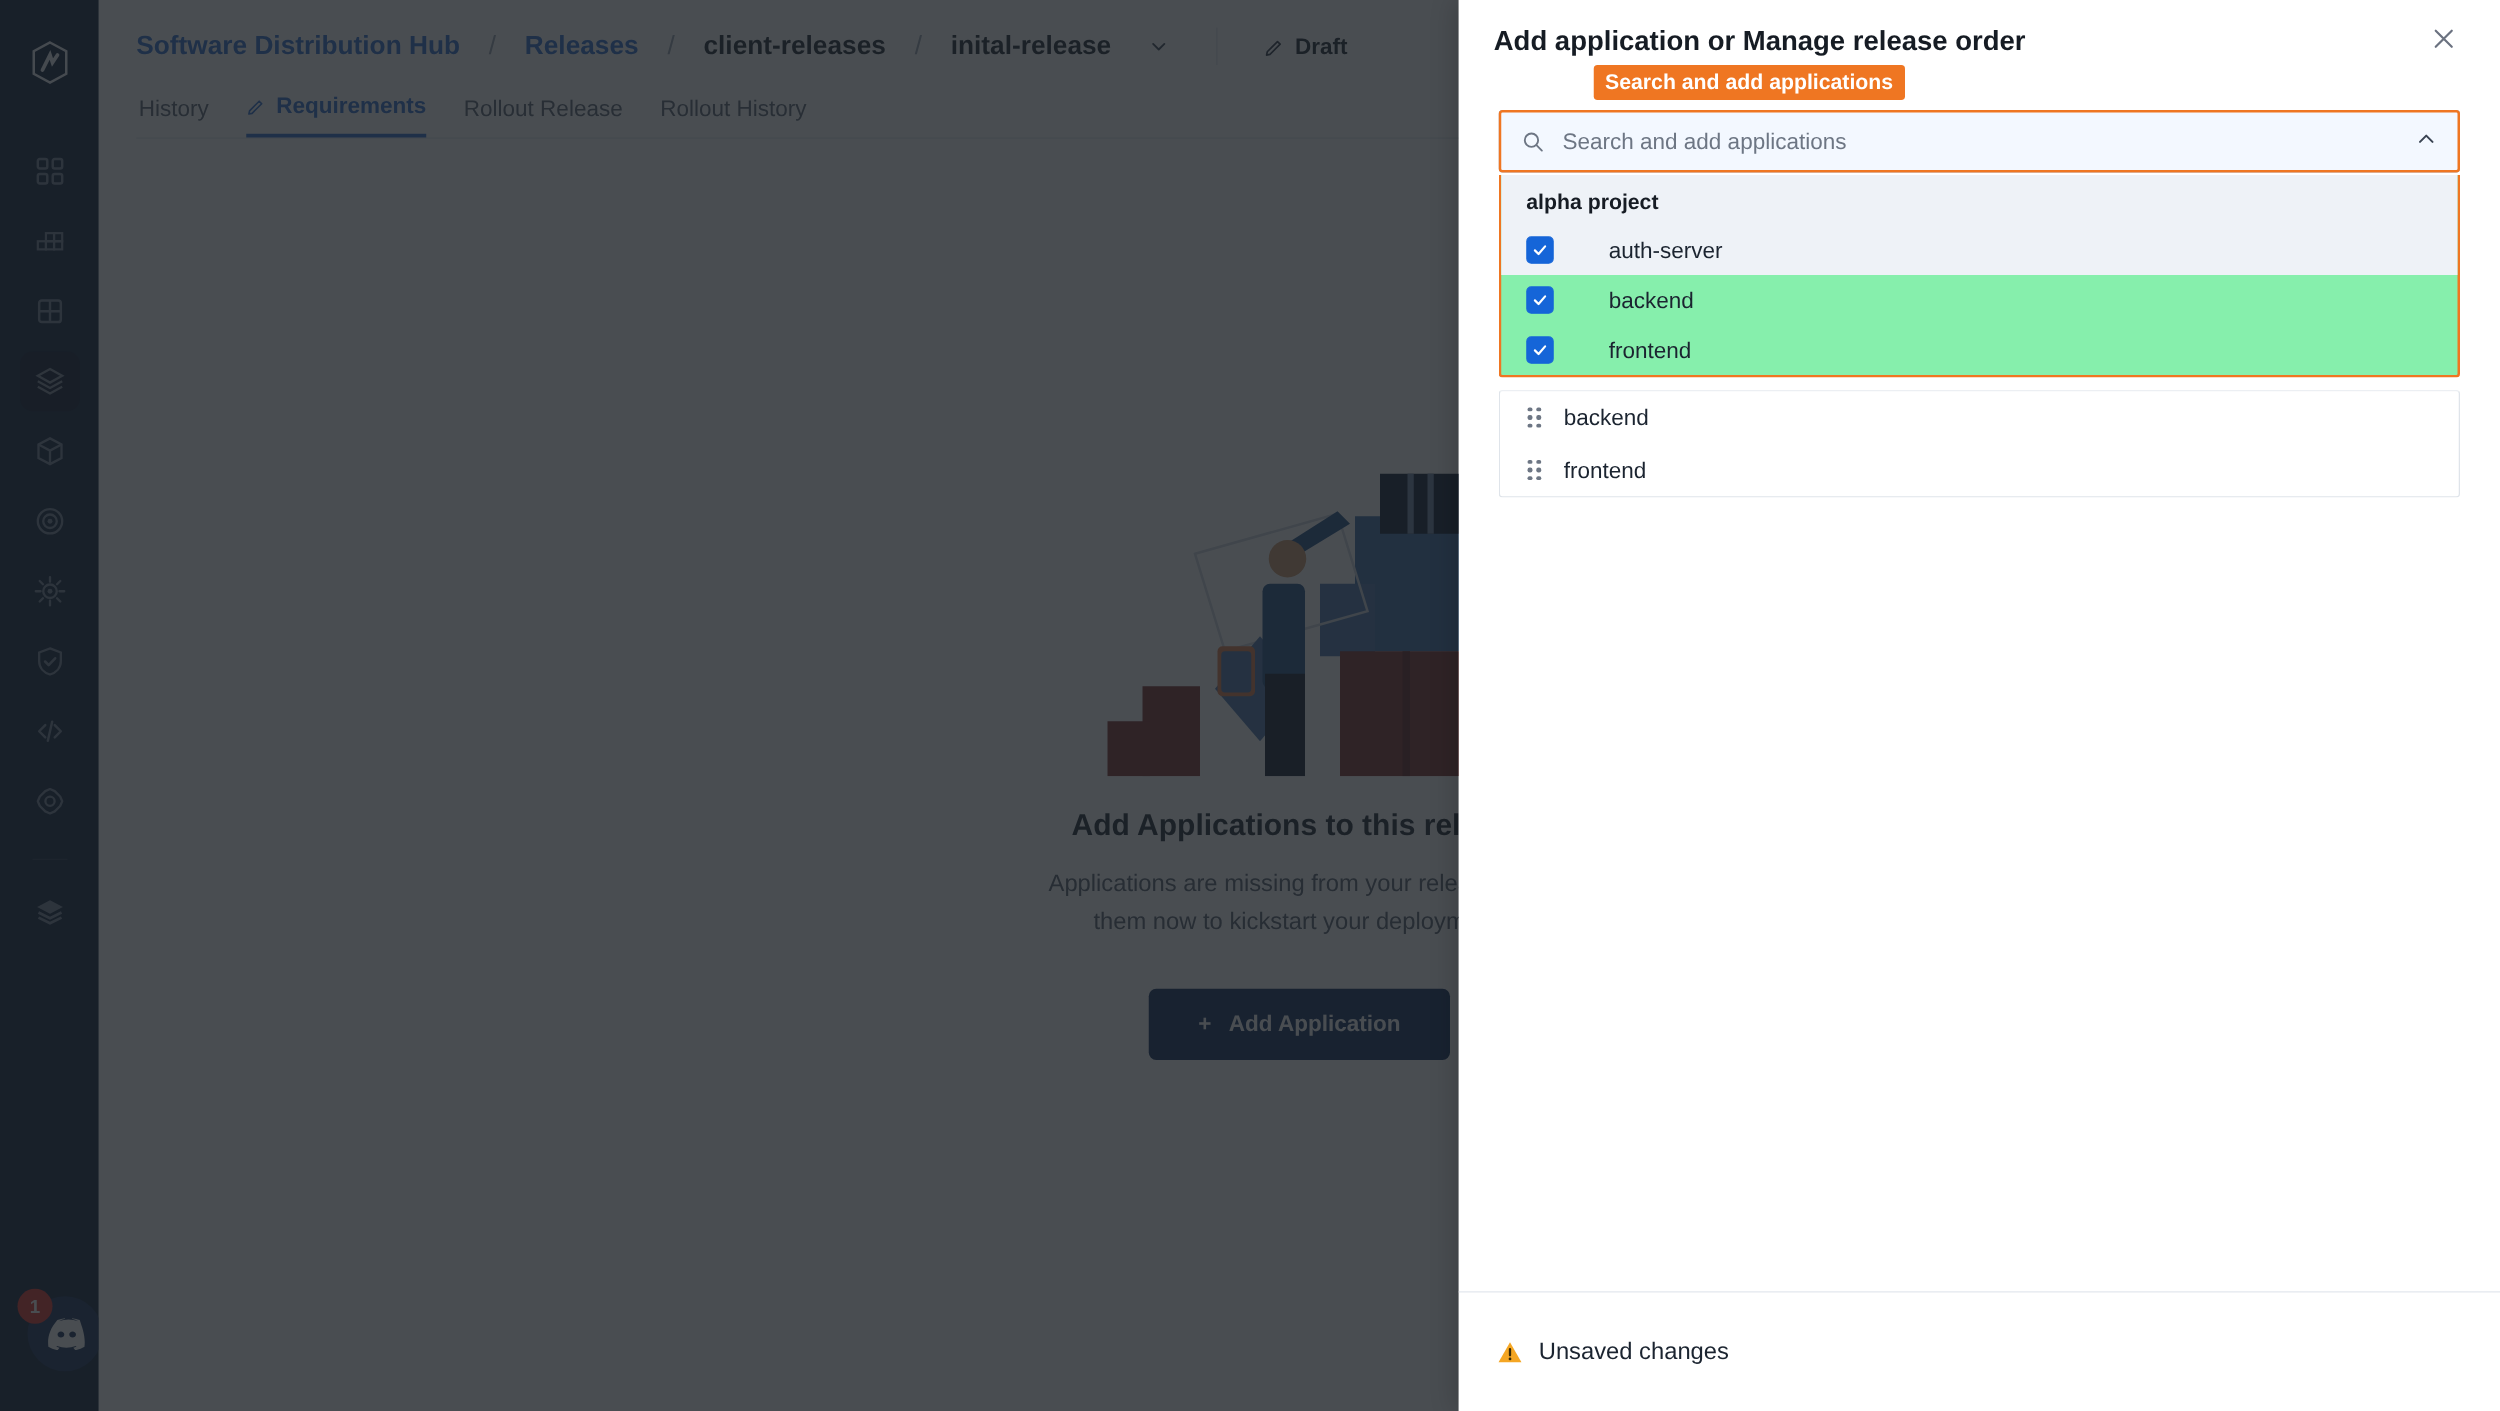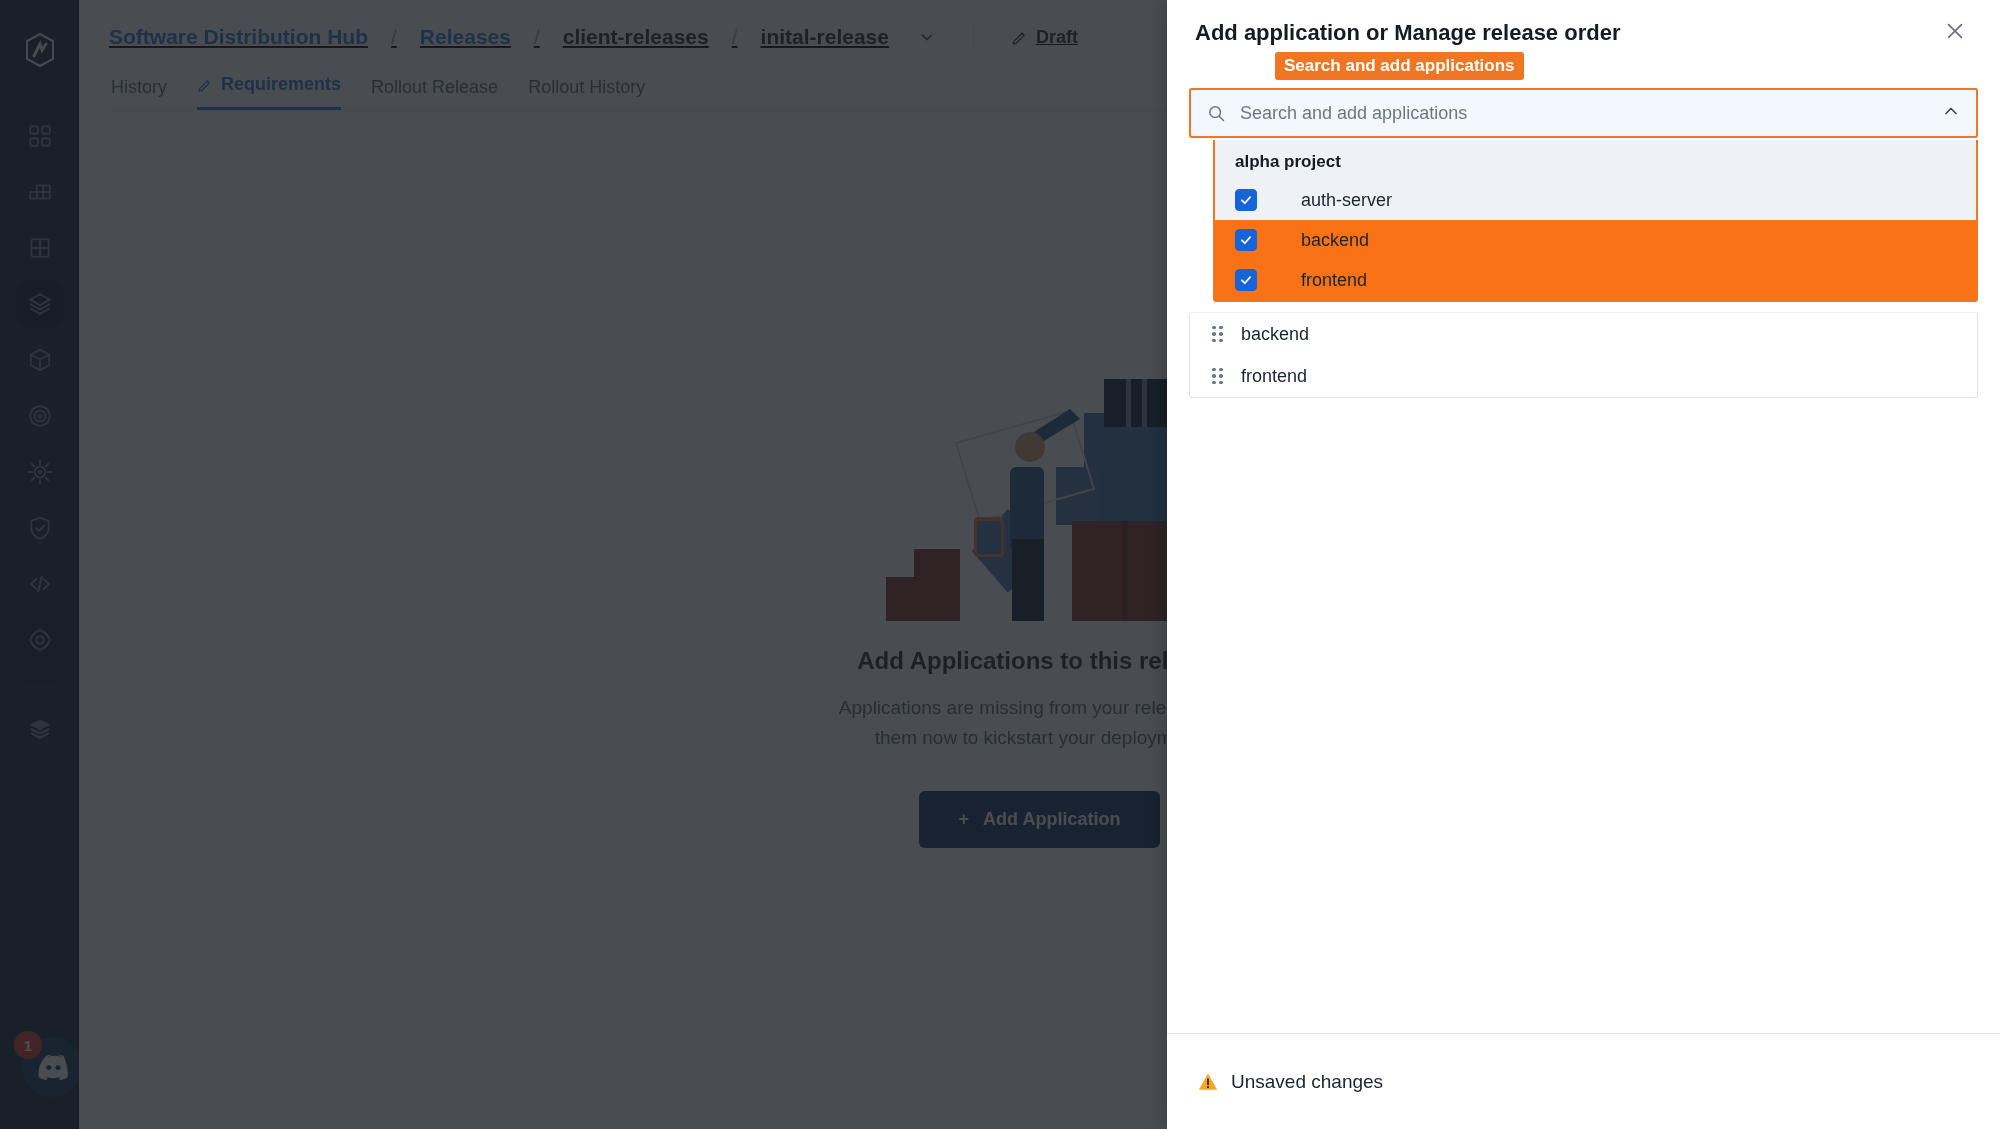--- a/index.html
+++ b/index.html
@@ -47,21 +47,21 @@
     position: absolute; left: -8px; top: -6px;
     width: 28px; height: 28px; border-radius: 50%;
     background: #e0322c; color: #fff;
     font-size: 15px; font-weight: 700;
     display: flex; align-items: center; justify-content: center;
   }
 
   .content { position: absolute; left: 79px; top: 0; right: 0; bottom: 0; background:#fff; }
 
   .topbar { padding: 22px 30px 0 30px; }
-  .breadcrumb { font-size: 21px; display: flex; align-items: center; gap: 15px; white-space: nowrap; text-decoration: underline; }
+  .breadcrumb { font-size: 21px; display: flex; align-items: center; gap: 15px; white-space: nowrap; }
   .crumb-link { color: #2f6fd0; font-weight: 600; }
   .crumb-sep { color: #9aa4b2; margin: 0 8px; font-weight: 400; }
   .crumb-cur { color: #1b2430; font-weight: 700; }
   .crumb-chevron { margin-left: 14px; color: #4a5565; display: inline-flex; }
   .divider-v { width: 1px; height: 30px; background: #dfe3e9; margin: 0 22px; }
   .draft-chip { display: inline-flex; align-items: center; gap: 8px; color: #1b2430; font-size: 18px; font-weight: 700; }
 
   .tabs { display: flex; align-items: flex-end; gap: 30px; margin-top: 22px; padding-left: 2px; }
   .tab { font-size: 18px; color: #5a6474; padding-bottom: 12px; display: flex; align-items: center; gap: 8px; }
   .tab.active { color: #2f6fd0; font-weight: 700; border-bottom: 3px solid #2f6fd0; }
@@ -96,21 +96,21 @@
     box-shadow: -3px 0 20px rgba(0,0,0,.18);
   }
   .panel-head {
     height: 66px; flex: none;
     display: flex; align-items: center; justify-content: space-between;
     padding: 0 28px 0 28px;
   }
   .panel-title { font-size: 22px; font-weight: 700; color: #161c24; }
   .close-x { color: #6b7280; font-size: 26px; line-height: 1; padding: 6px; }
 
-  .panel-body { position: relative; flex: 1 1 auto; padding: 0 22px; }
+  .panel-body { position: relative; flex: 1 1 auto; padding: 0 32px; }
 
   .tooltip-label {
     position: absolute; left: 108px; top: -14px;
     background: #ef7622; color: #fff;
     font-size: 17px; font-weight: 700;
     padding: 4px 9px; border-radius: 3px;
     white-space: nowrap; z-index: 5;
   }
 
   .search-box-wrap { position: relative; margin-top: 22px; }
@@ -128,23 +128,22 @@
     flex: 1 1 auto; border: none; background: transparent; outline: none;
     font-size: 18px; color: #1b2430;
     font-family: "Liberation Sans", sans-serif;
   }
   .search-input::placeholder { color: #6d7684; }
 
   .dropdown {
     margin-top: 2px;
     border: 2px solid #ef7622;
     border-top: none;
-    background: #f97316;
+    background: #86efac;
     border-radius: 0 0 3px 3px;
-    margin-left: 24px;
   }
   .dd-group-label {
     font-size: 17px; font-weight: 700; color: #161c24;
     padding: 12px 20px 8px 20px; background: #eef2f7;
   }
   .dd-item {
     display: flex; align-items: center; gap: 32px;
     padding: 9px 20px 9px 20px;
     font-size: 18px; color: #1b2430;
   }

